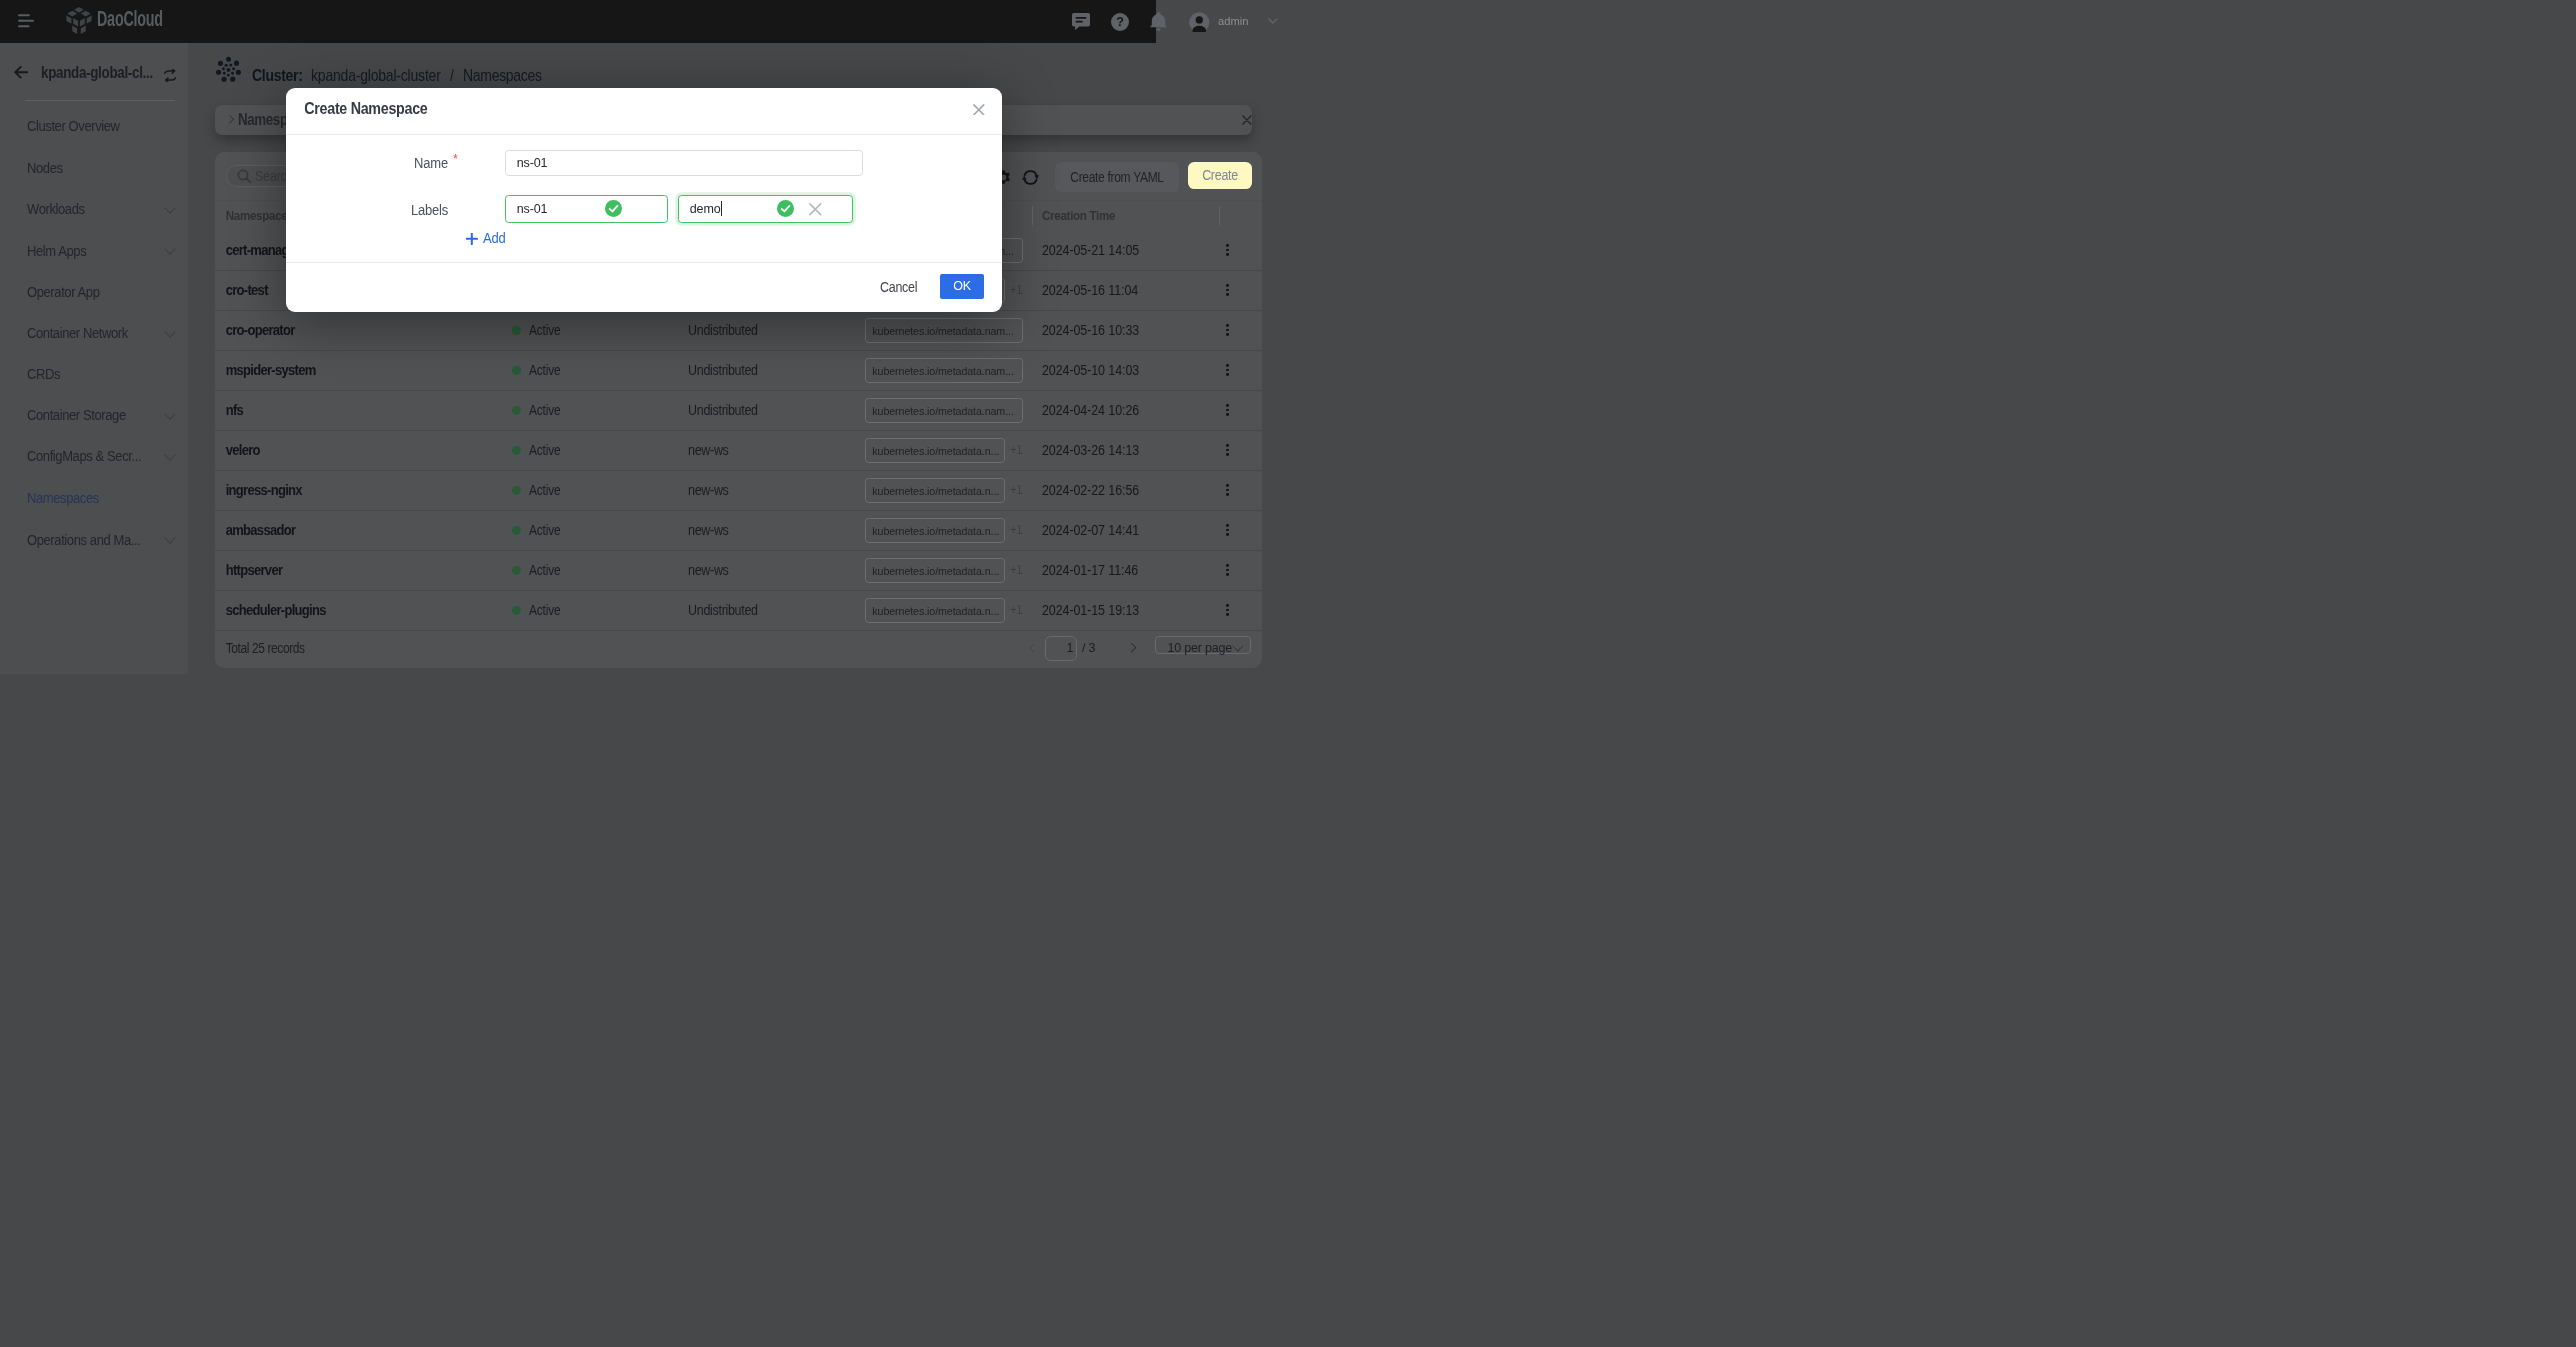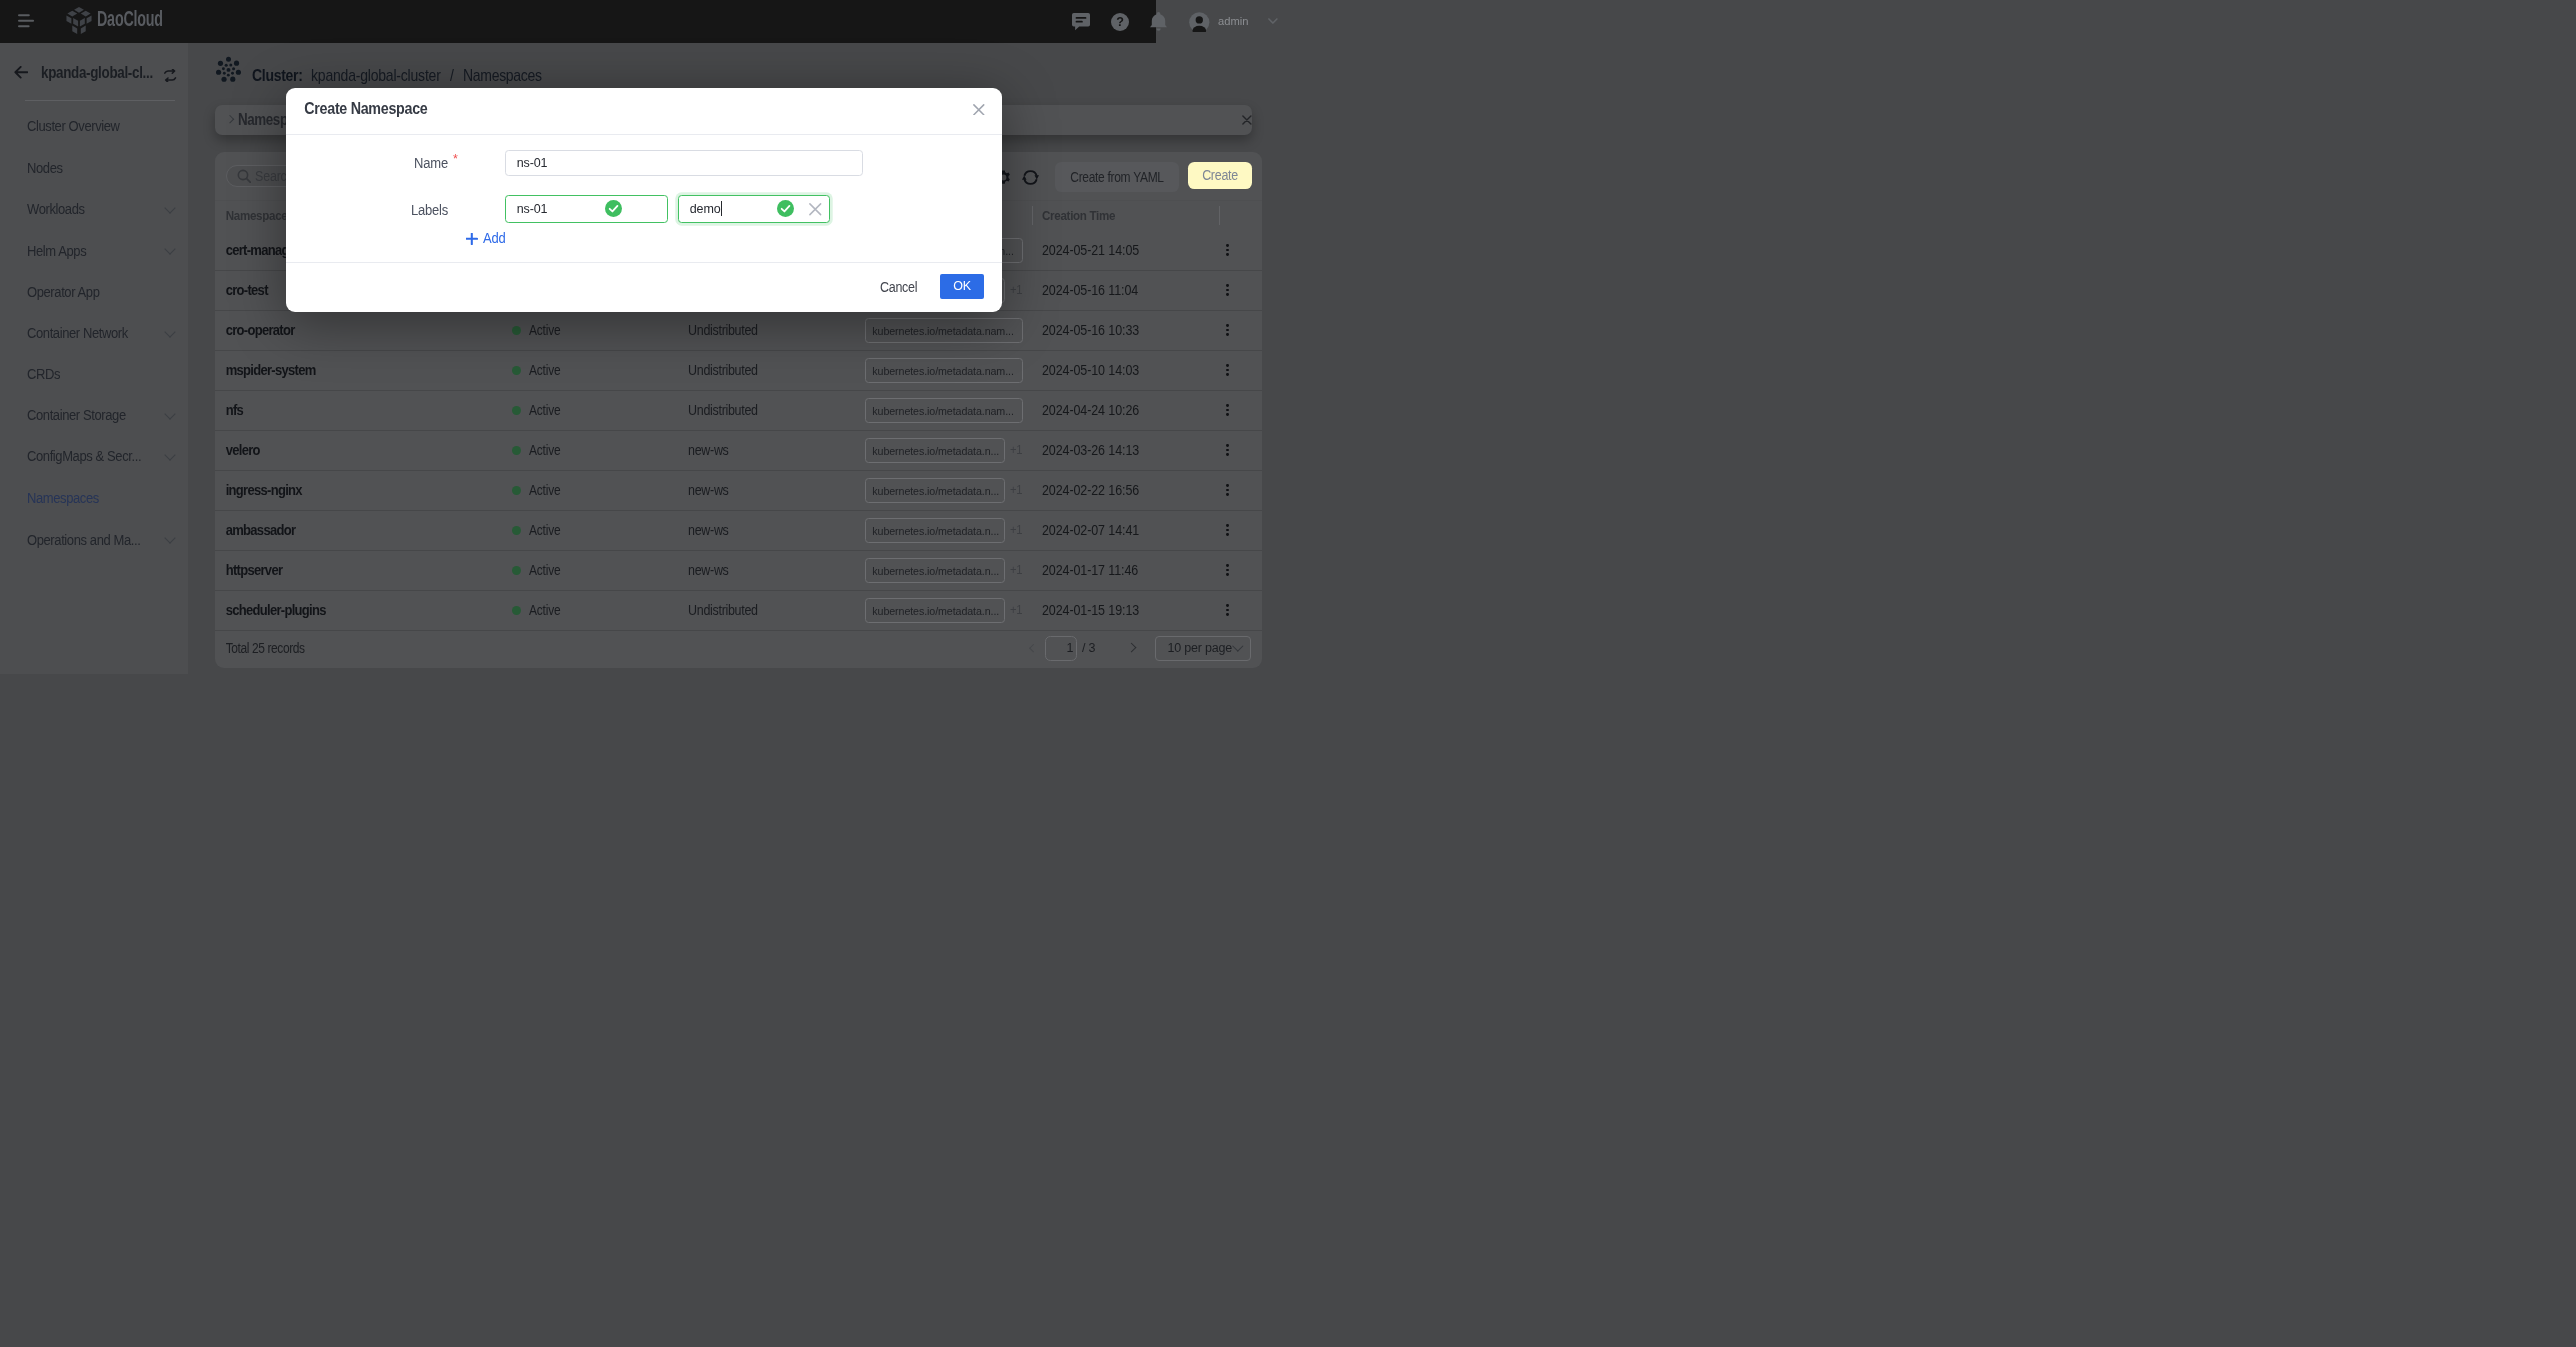--- a/index.html
+++ b/index.html
@@ -321,42 +321,42 @@
         <span></span>
       </div>
   </div>
     <div class="sep" style="top:478px;"></div>
 
   <div class="abs" style="left:10.7px;top:477px;height:39px;line-height:39px;font-size:12px;color:#1c1e22;letter-spacing:-0.4px;transform:scaleY(1.15);transform-origin:left 50%;">Total 25 records</div>
   <div class="chev" style="left:815px;top:493px;width:6.3px;height:6.3px;transform:rotate(135deg);border-color:#45474a;"></div>
   <div class="abs" style="left:830px;top:484px;width:32px;height:25px;border:0.9px solid #696a6d;border-radius:5.4px;text-align:right;padding-right:2.7px;line-height:23px;font-size:12.5px;color:#1c1e22;">1</div>
   <div class="abs" style="left:867px;top:484px;height:25px;line-height:25px;font-size:12.5px;color:#1c1e22;">/ 3</div>
   <div class="chev" style="left:913px;top:492px;width:7.2px;height:7.2px;transform:rotate(-45deg);border-color:#2b2d30;"></div>
-  <div class="abs" style="left:940px;top:484px;width:96px;height:25px;border:0.9px solid #696a6d;border-radius:4px;font-size:12.5px;color:#1c1e22;line-height:23px;padding-left:11.6px;letter-spacing:-0.2px;">10 per page</div>
+  <div class="abs" style="left:940px;top:484px;width:96px;height:18px;border:0.9px solid #696a6d;border-radius:4px;font-size:12.5px;color:#1c1e22;line-height:23px;padding-left:11.6px;letter-spacing:-0.2px;">10 per page</div>
   <div class="chev" style="left:1019px;top:490px;width:7.6px;height:7.6px;border-color:#33363a;"></div>
 </div>
 
 <div id="modal">
   <div class="abs" style="left:18.3px;top:11.6px;font-size:14.3px;font-weight:bold;color:#363b45;letter-spacing:-0.3px;transform:scaleY(1.2);transform-origin:left 50%;">Create Namespace</div>
   <svg class="abs" style="left:687px;top:15.7px" width="11.6" height="11.6" viewBox="0 0 13 13">
     <path d="M1 1 L12 12 M12 1 L1 12" stroke="#a0a5af" stroke-width="1.7" stroke-linecap="round"></path>
   </svg>
   <div class="abs" style="left:0;top:46px;width:716px;height:0.9px;background:#e9ebf0;"></div>
 
   <div class="abs" style="left:0px;top:67px;width:162px;text-align:right;font-size:13px;color:#4c5260;letter-spacing:-0.2px;transform:scaleY(1.15);transform-origin:right 50%;">Name</div>
   <div class="abs" style="left:167px;top:64px;font-size:12.5px;color:#f04f4f;">*</div>
   <div class="inp" style="left:179px;top:62px;width:358px;height:25.5px;line-height:24px;padding-left:10.7px;">ns-01</div>
 
   <div class="abs" style="left:0px;top:114px;width:162px;text-align:right;font-size:13px;color:#4c5260;letter-spacing:-0.2px;transform:scaleY(1.15);transform-origin:right 50%;">Labels</div>
   <div class="inp" style="left:179px;top:107px;width:163px;height:28px;line-height:26px;padding-left:10.7px;border:0.9px solid #42c162;">ns-01</div>
   <svg class="abs" style="left:319px;top:112px" width="17" height="17" viewBox="0 0 19 19">
     <circle cx="9.5" cy="9.5" r="9.5" fill="#3fbe60"></circle>
     <path d="M5.2 9.8 L8.3 12.8 L13.9 6.6" fill="none" stroke="#fff" stroke-width="2" stroke-linecap="round" stroke-linejoin="round"></path>
   </svg>
-  <div class="inp" style="left:352px;top:107px;width:152px;height:28px;line-height:26px;padding-left:10.7px;border:1.8px solid #42c162;box-shadow:0 0 0 2.7px rgba(66,193,98,0.18);">demo<span style="display:inline-block;width:1.3px;height:15px;background:#26292e;vertical-align:-2.7px;"></span></div>
+  <div class="inp" style="left:352px;top:107px;width:175px;height:28px;line-height:26px;padding-left:10.7px;border:1.8px solid #42c162;box-shadow:0 0 0 2.7px rgba(66,193,98,0.18);">demo<span style="display:inline-block;width:1.3px;height:15px;background:#26292e;vertical-align:-2.7px;"></span></div>
   <svg class="abs" style="left:491px;top:112px" width="17" height="17" viewBox="0 0 19 19">
     <circle cx="9.5" cy="9.5" r="9.5" fill="#3fbe60"></circle>
     <path d="M5.2 9.8 L8.3 12.8 L13.9 6.6" fill="none" stroke="#fff" stroke-width="2" stroke-linecap="round" stroke-linejoin="round"></path>
   </svg>
   <svg class="abs" style="left:523px;top:115px" width="12.5" height="12.5" viewBox="0 0 14 14">
     <path d="M1 1 L13 13 M13 1 L1 13" stroke="#b3b7c0" stroke-width="1.7" stroke-linecap="round"></path>
   </svg>
 
   <svg class="abs" style="left:180px;top:145px" width="11.6" height="11.6" viewBox="0 0 13 13">
     <path d="M6.5 0.5 L6.5 12.5 M0.5 6.5 L12.5 6.5" stroke="#2e6ae8" stroke-width="2.3" stroke-linecap="round"></path>

